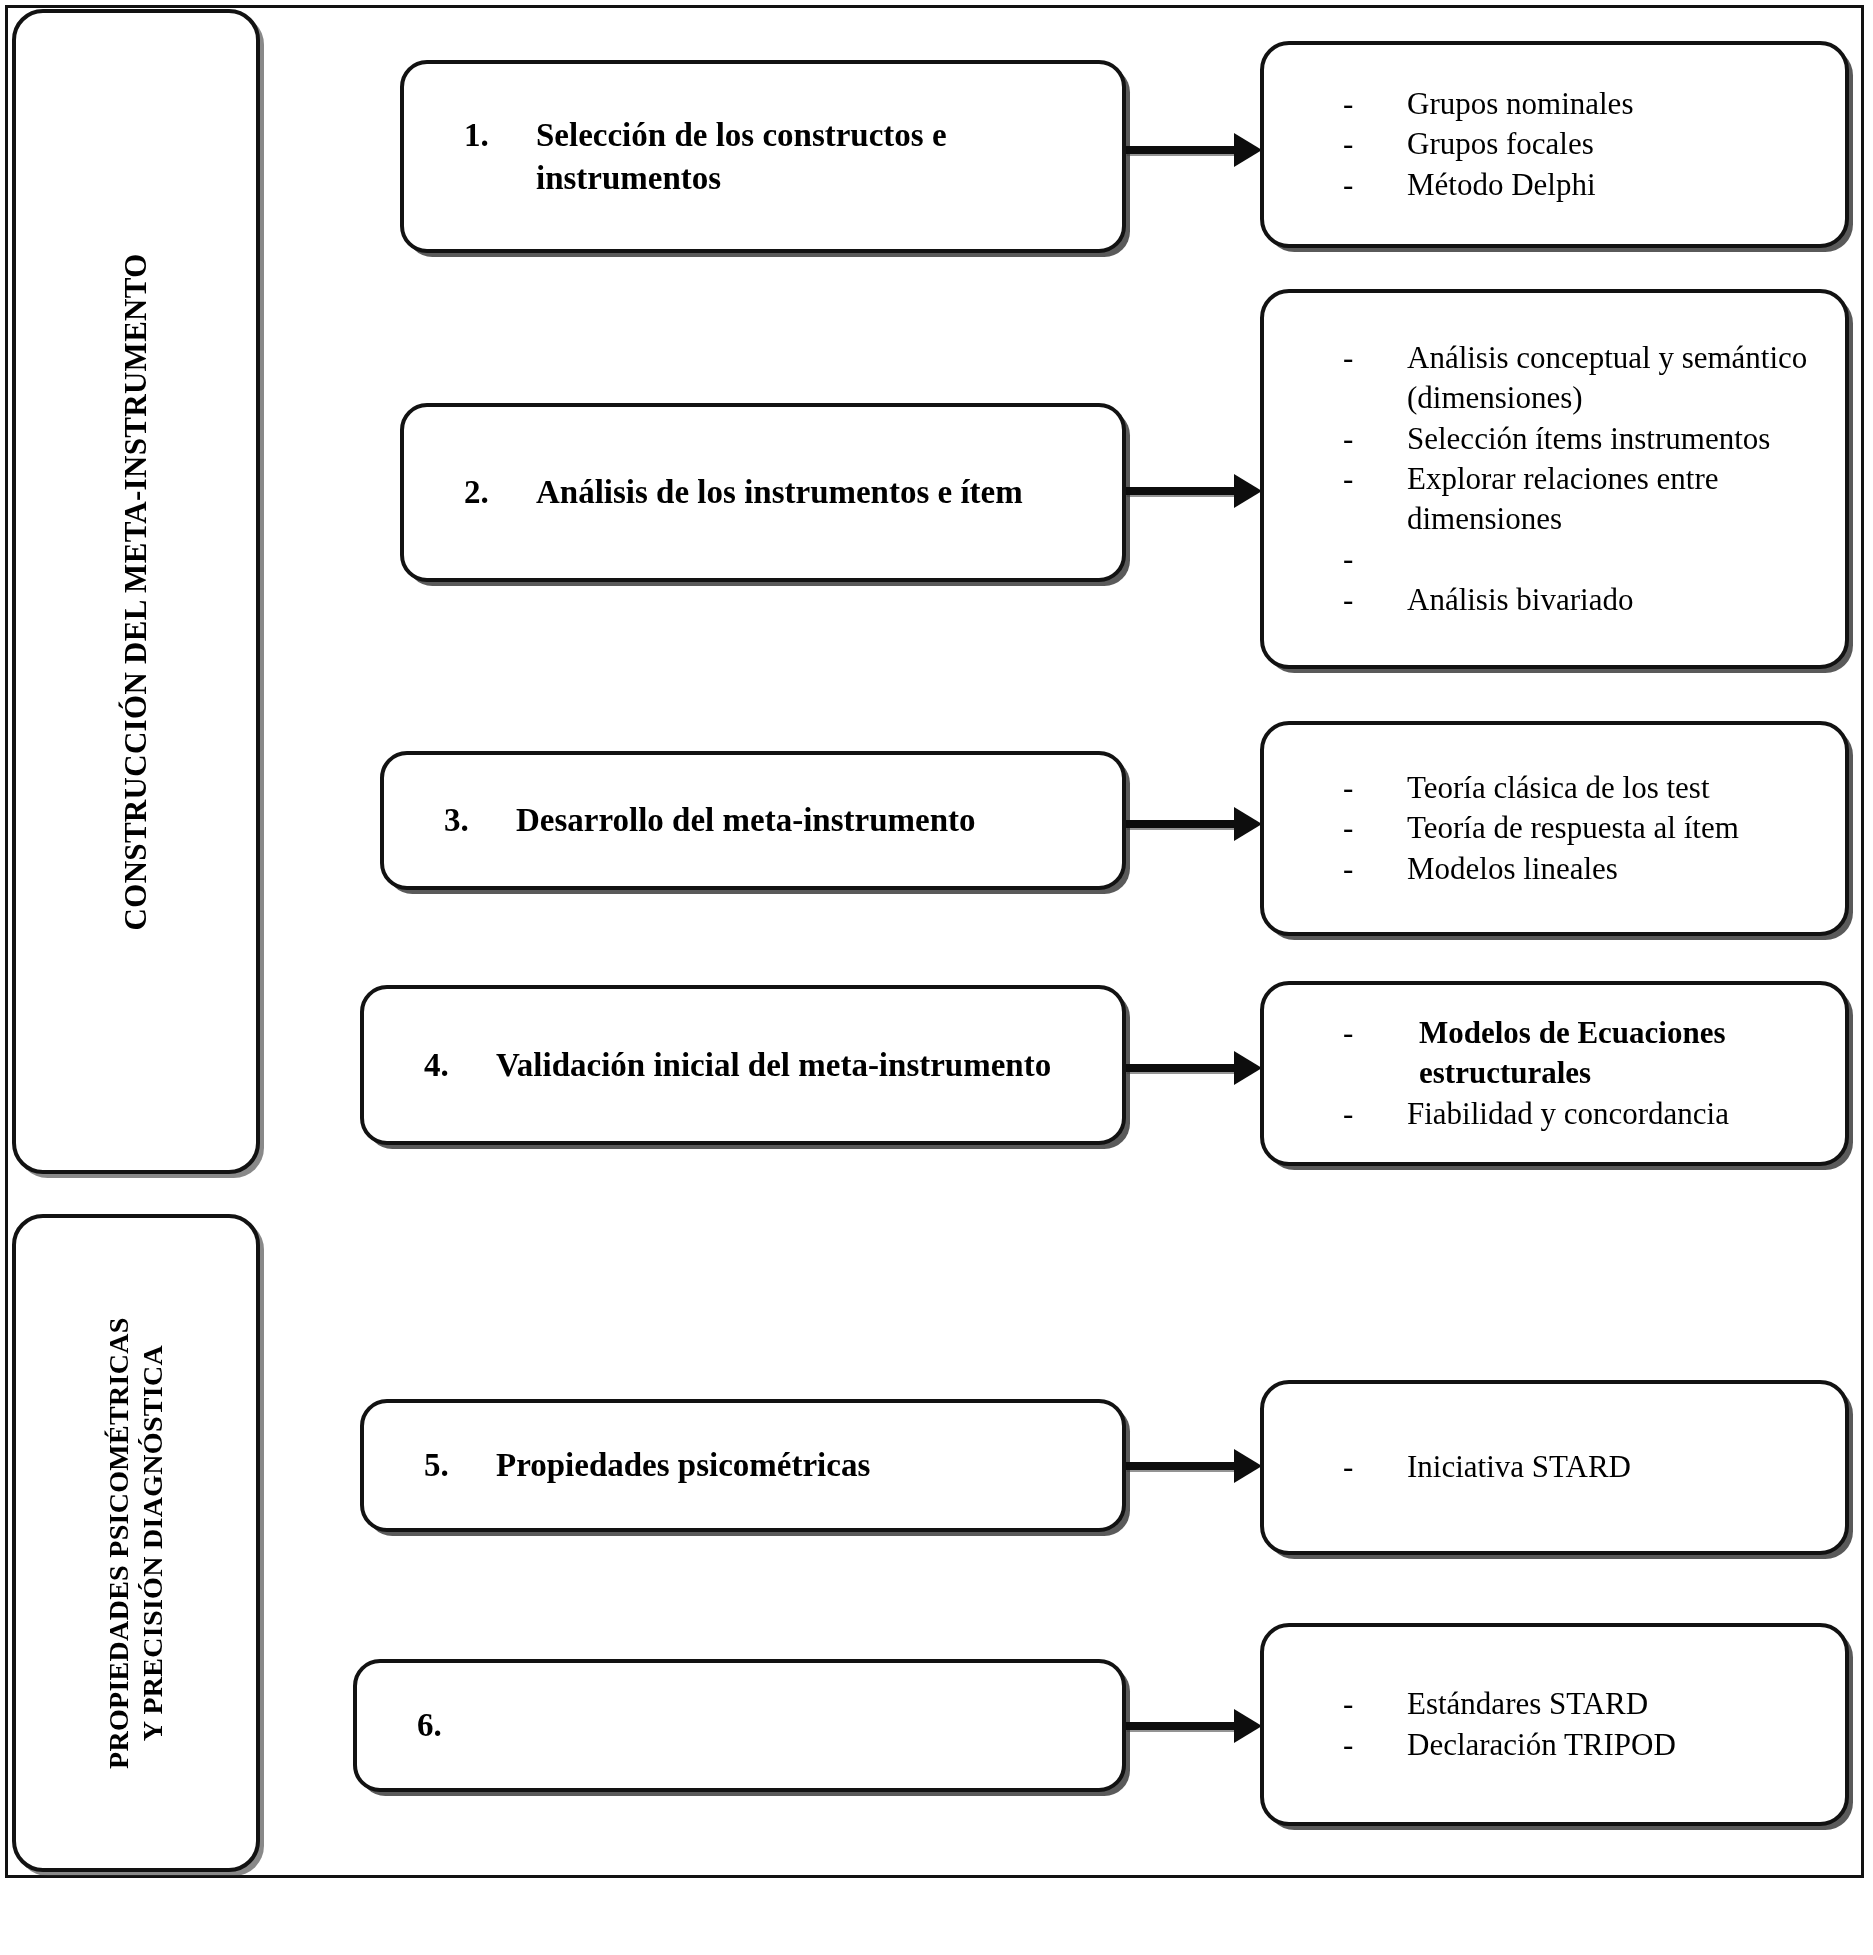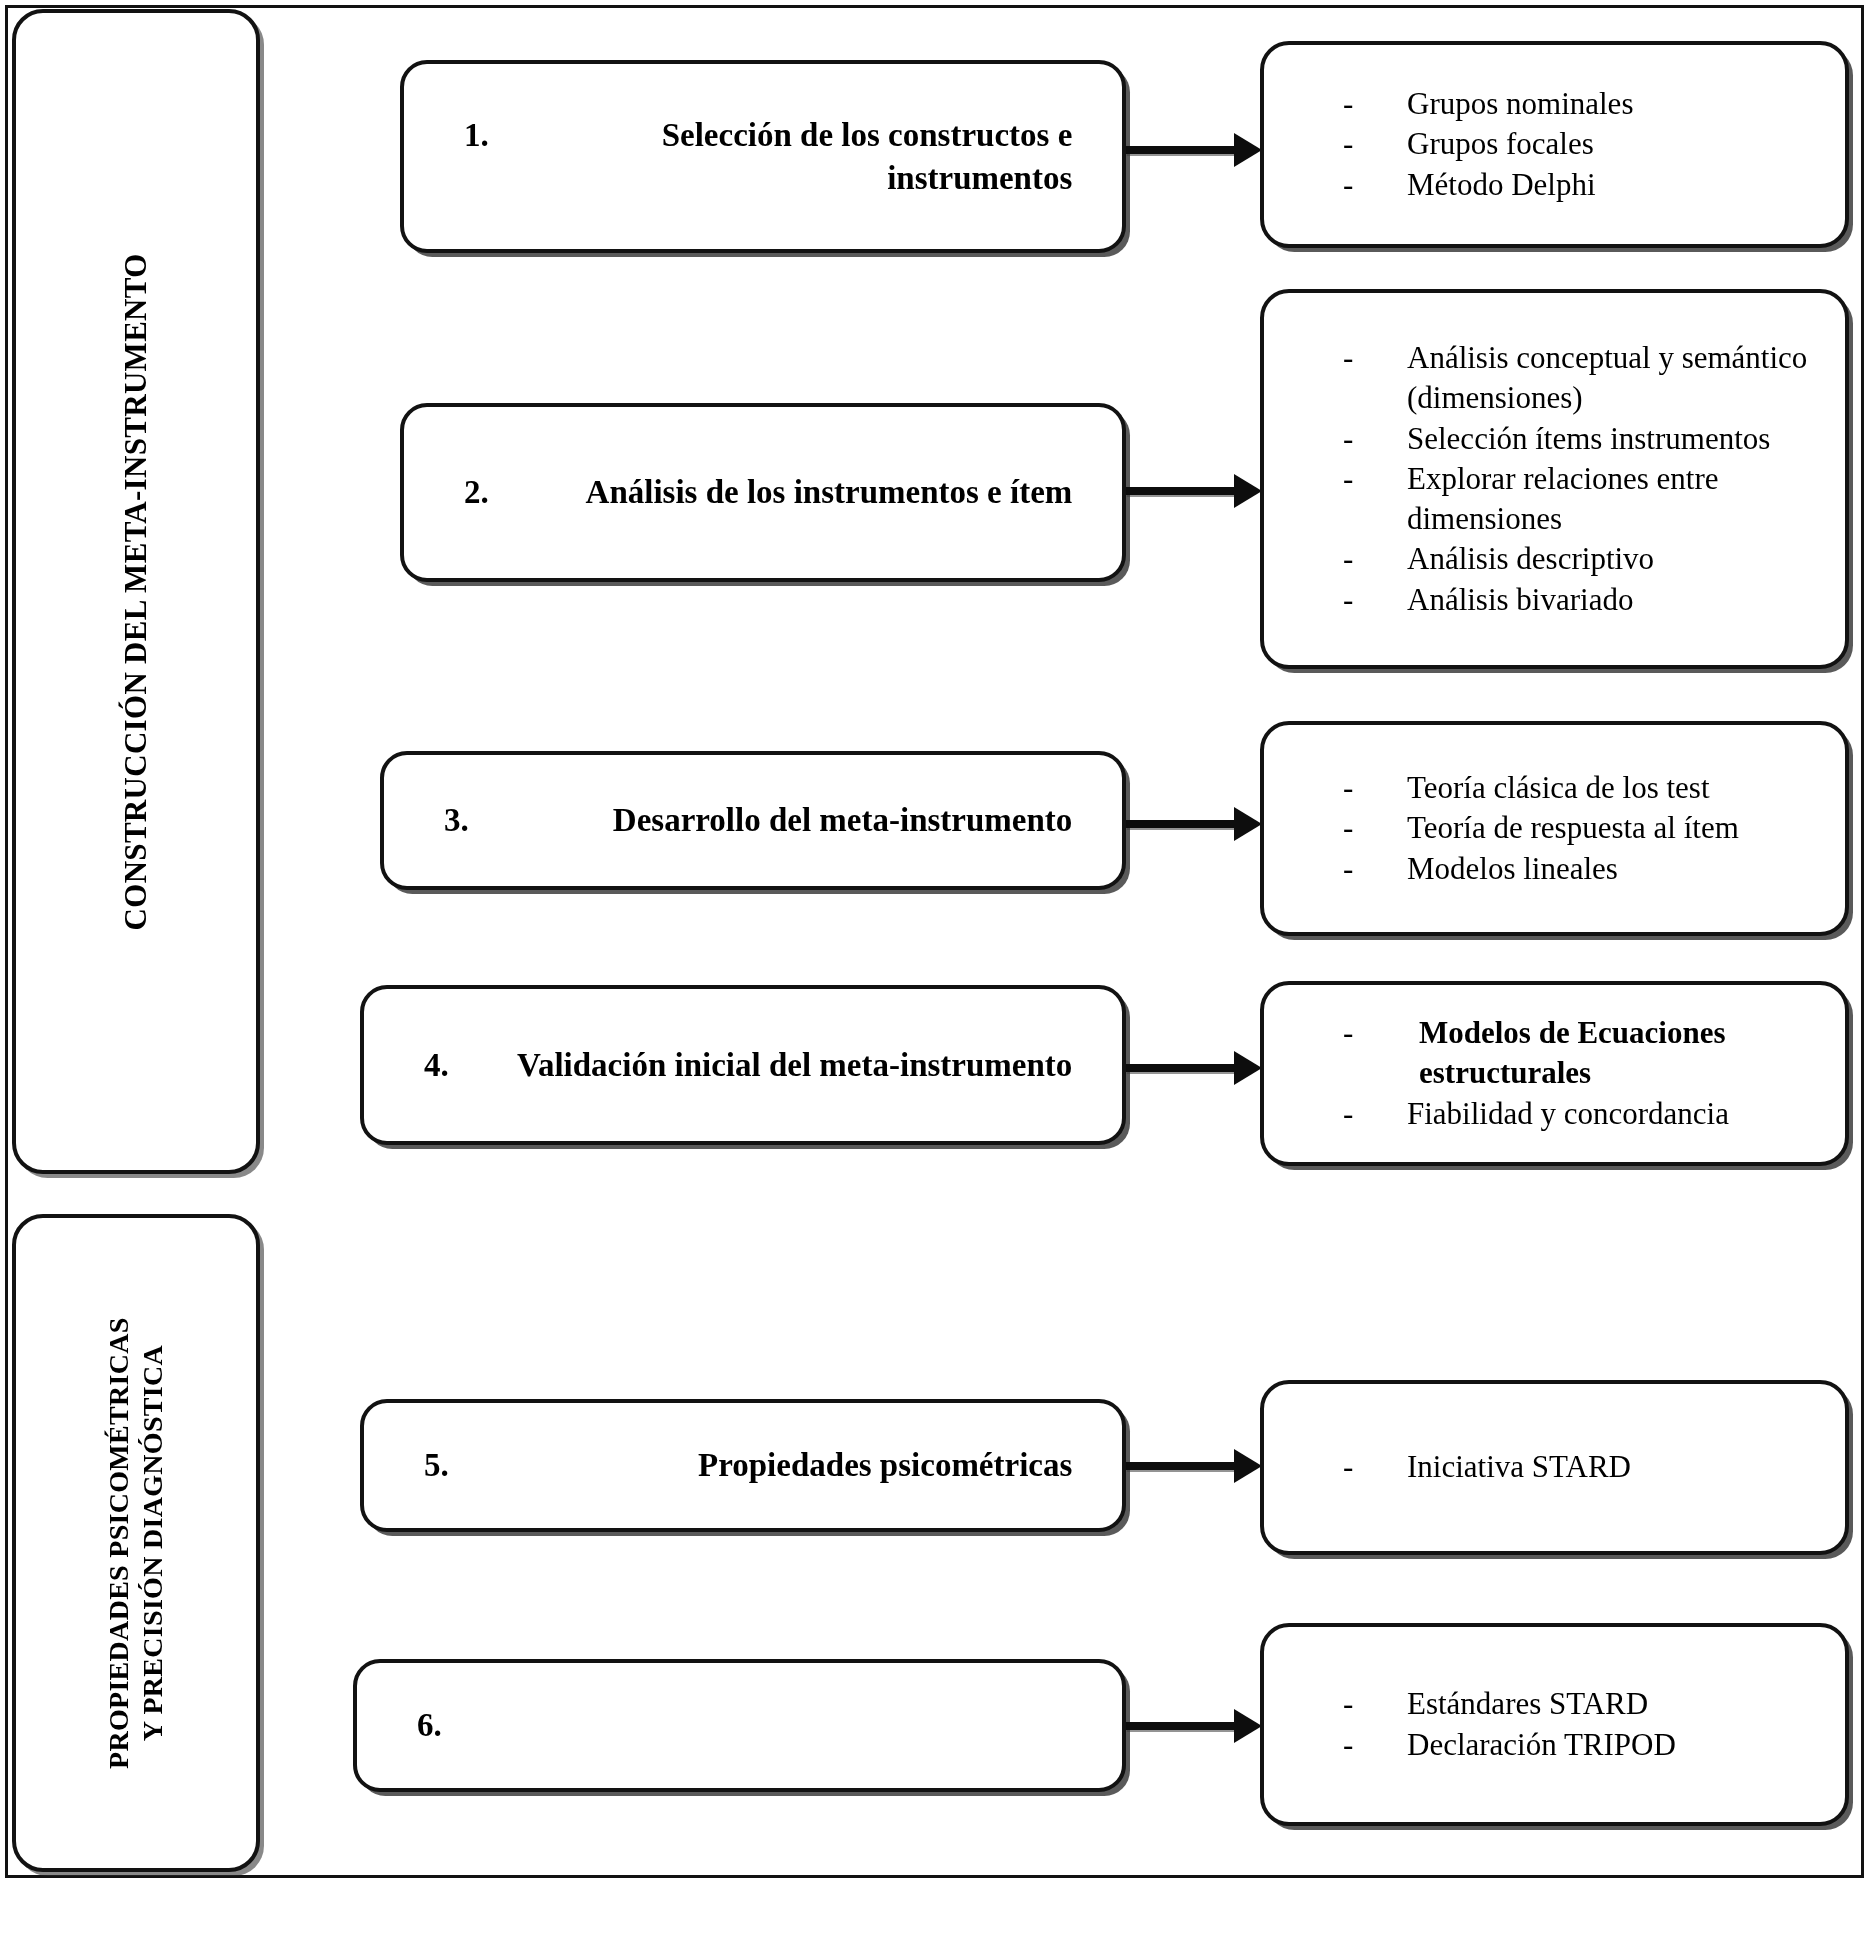--- a/index.html
+++ b/index.html
@@ -85,21 +85,21 @@
     flex: 0 0 auto;
     width: 72px;
     text-align: left;
     line-height: 1.30;
   }
   .step-text {
     font-size: 33px;
     font-weight: bold;
     line-height: 1.30;
     flex: 1 1 auto;
-    text-align: right;
+    text-align: left;
     padding-right: 22.7px;
   }
 
   
   .detail-box {
     position: absolute;
     border: 4.7px solid #121212;
     border-radius: 29px;
     box-sizing: border-box;
     background: #ffffff;
@@ -215,21 +215,20 @@
     <div class="bullet-row">
       <span class="bullet-dash">-</span>
       <span class="bullet-text">Selección ítems instrumentos</span>
     </div>
     <div class="bullet-row">
       <span class="bullet-dash">-</span>
       <span class="bullet-text">Explorar relaciones entre dimensiones</span>
     </div>
     <div class="bullet-row">
       <span class="bullet-dash">-</span>
-      <span class="bullet-text">Análisis descriptivo</span>
     </div>
     <div class="bullet-row">
       <span class="bullet-dash">-</span>
       <span class="bullet-text">Análisis bivariado</span>
     </div>
   </div>
 
   <div class="step-box" style="left:380px; top:751px; width:746px; height:139px;">
     <div class="step-inner">
       <div class="step-num">3.</div>

